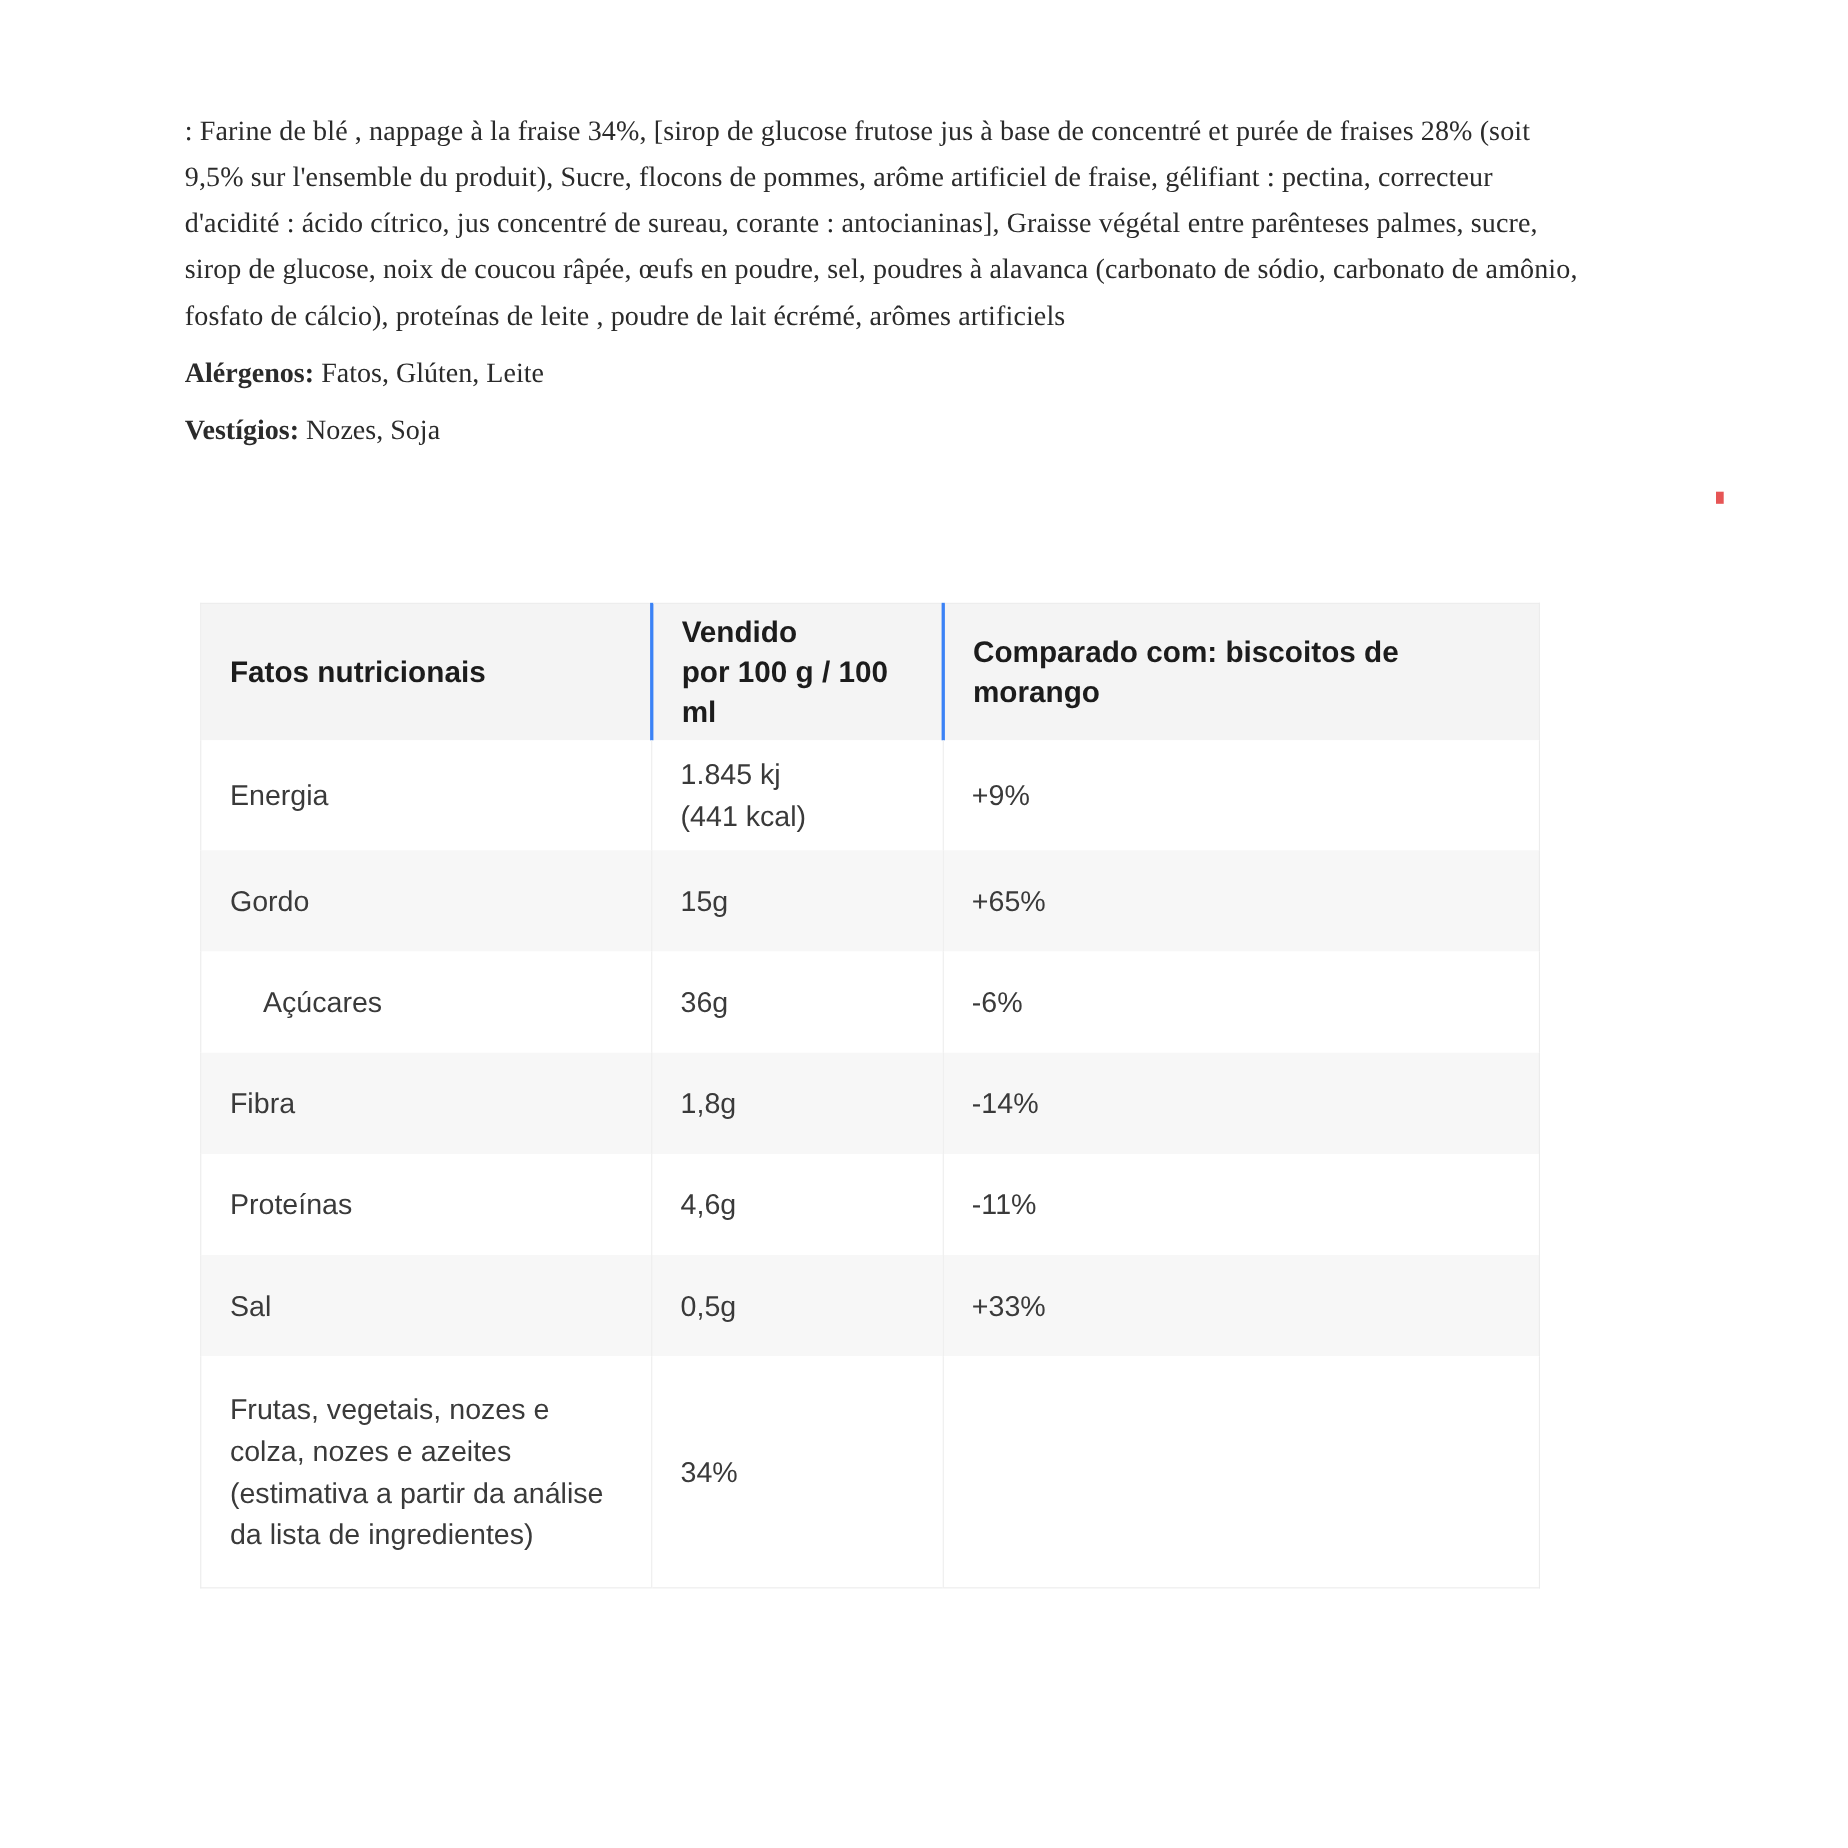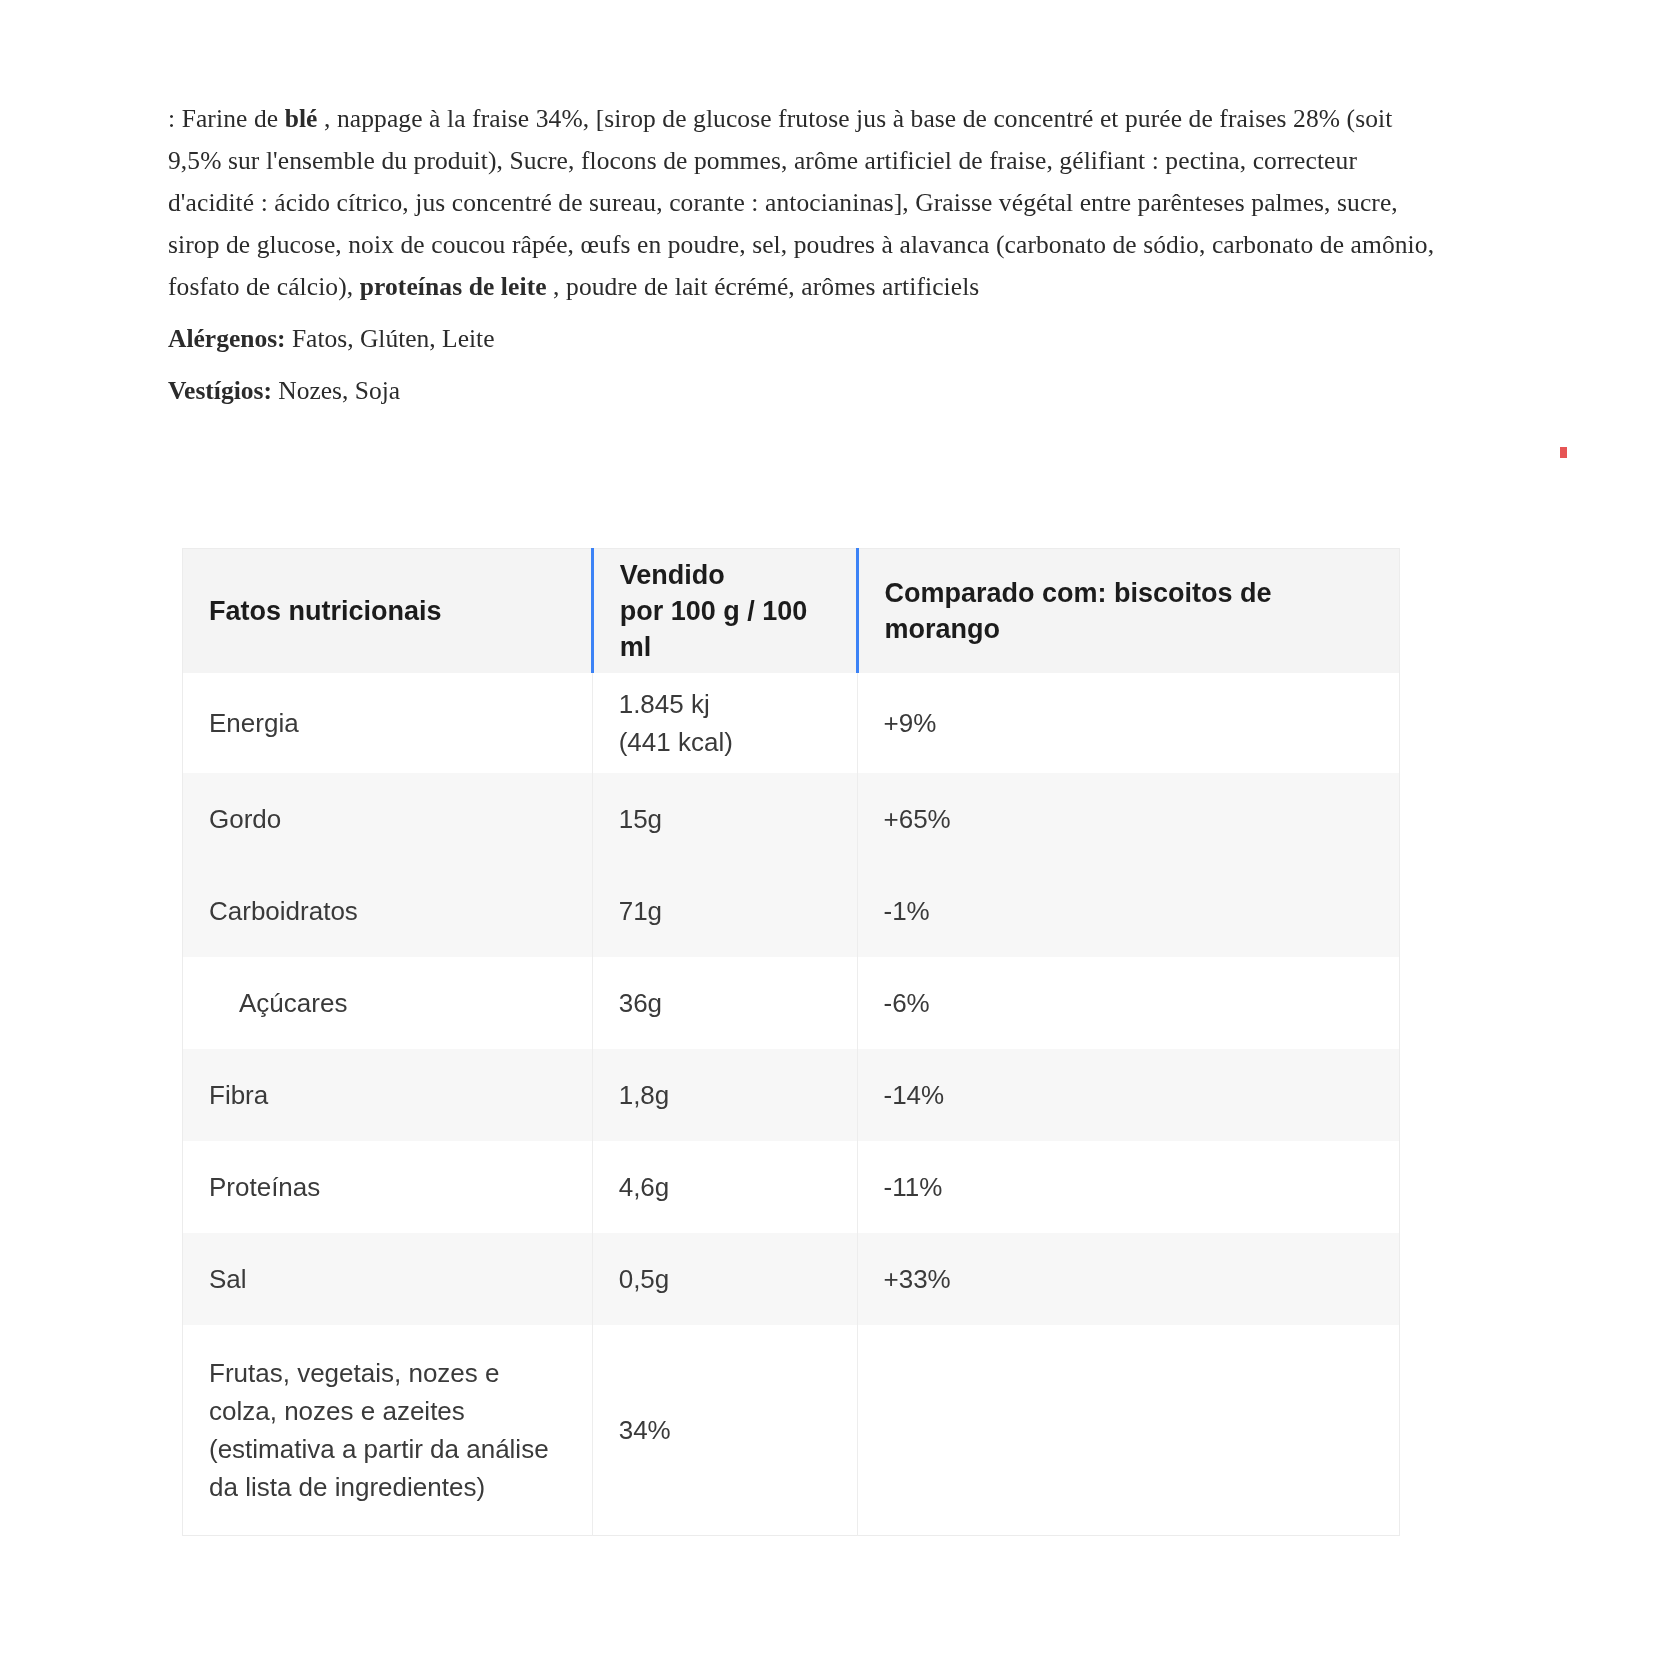--- a/index.html
+++ b/index.html
@@ -26,21 +26,21 @@
   }
   .ingredients-paragraph {
     font-family: "Liberation Serif", serif;
     font-size: 25.5px;
     line-height: 42px;
     color: #2b2b2b;
     margin: 0 0 8px 0;
     text-align: left;
     letter-spacing: 0.1px;
   }
-  .ingredients-paragraph b { font-weight: bold; }
+  .ingredients-paragraph b { font-weight: normal; }
 
   .allergen-line {
     font-family: "Liberation Serif", serif;
     font-size: 25.5px;
     line-height: 42px;
     color: #2b2b2b;
     margin: 10px 0 0 0;
   }
   .allergen-line .lbl { font-weight: bold; }
 
@@ -161,27 +161,20 @@
           </td>
           <td class="col-compare cmp-neutral">+9%</td>
         </tr>
         <tr class="shade row-std">
           <td class="col-name">Gordo</td>
           <td class="col-value">
             <div>15g</div>
           </td>
           <td class="col-compare cmp-red">+65%</td>
         </tr>
-        <tr class="shade row-std">
-          <td class="col-name">Carboidratos</td>
-          <td class="col-value">
-            <div>71g</div>
-          </td>
-          <td class="col-compare cmp-neutral">-1%</td>
-        </tr>
         <tr class="plain row-std">
           <td class="col-name indent">Açúcares</td>
           <td class="col-value">
             <div>36g</div>
           </td>
           <td class="col-compare cmp-neutral">-6%</td>
         </tr>
         <tr class="shade row-std">
           <td class="col-name">Fibra</td>
           <td class="col-value">

